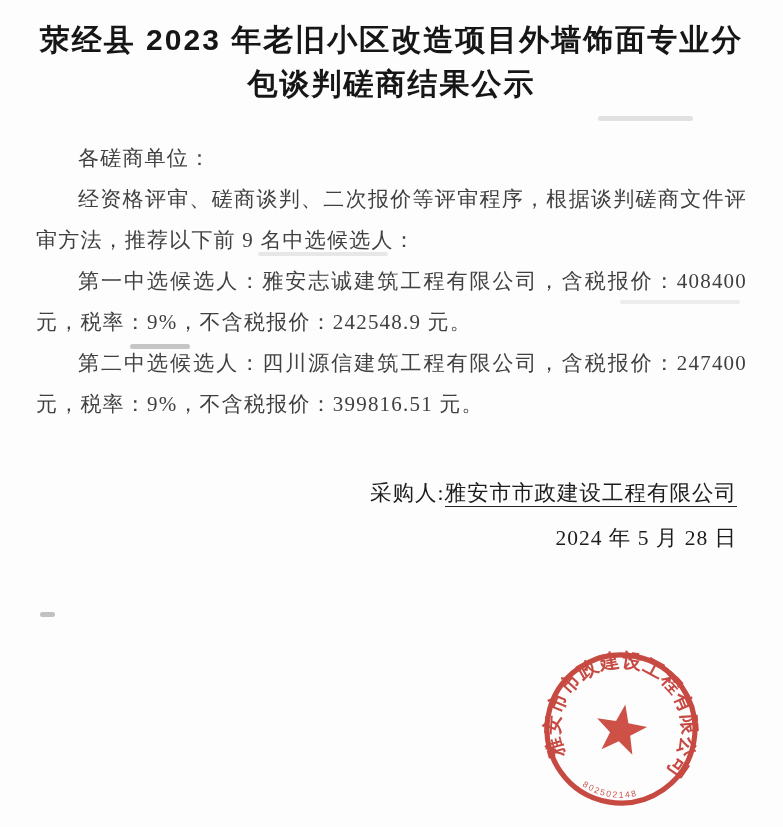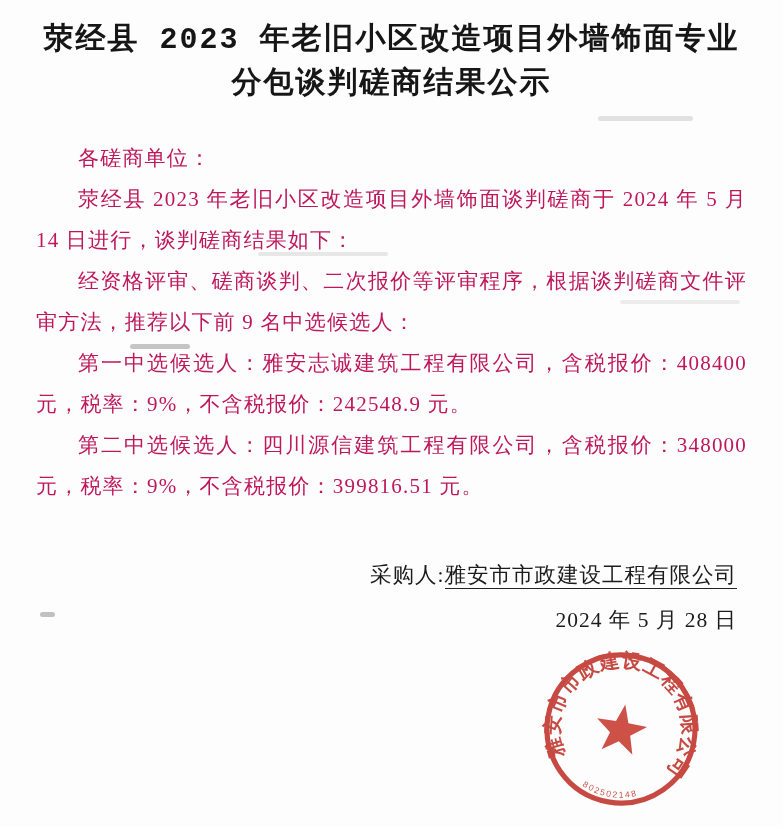--- a/index.html
+++ b/index.html
@@ -8,35 +8,35 @@
     background: #fdfdfd;
     position: relative;
     overflow: hidden;
     font-family: "Liberation Serif", "DejaVu Serif", serif;
   }
   .page { position: absolute; inset: 0; }
 
   .doc-title {
     margin: 18px 28px 0;
     text-align: center;
-    font-family: Liberation Mono, monospace;
+    font-family: Liberation Sans, sans-serif;
     font-weight: bold;
     font-size: 30px;
     line-height: 44px;
     letter-spacing: 2px;
     color: #161616;
   }
 
   .doc-body {
     margin: 32px 36px 0;
     font-size: 21px;
     line-height: 41px;
     letter-spacing: 1.2px;
     text-align: justify;
-    color: #be185d;
+    color: #404040;
   }
   .doc-body .salutation { text-indent: 0; }
   .doc-body .para { text-indent: 2em; margin: 0; }
 
   .signature-block {
     margin-top: 48px;
     font-size: 21.5px;
     line-height: 41px;
     letter-spacing: 1px;
     color: #1c1c1c;
@@ -86,24 +86,23 @@
 </style>
 </head>
 <body>
 
 <div class="page">
 
   <div class="doc-title">荥经县 2023 年老旧小区改造项目外墙饰面专业分包谈判磋商结果公示</div>
 
   <div class="doc-body">
     <p class="para salutation">各磋商单位：</p>
-    <p class="para">荥经县 2023 年老旧小区改造项目外墙饰面谈判磋商于 2024 年 5 月 14 日进行，谈判磋商结果如下：</p>
     <p class="para">经资格评审、磋商谈判、二次报价等评审程序，根据谈判磋商文件评审方法，推荐以下前 9 名中选候选人：</p>
     <p class="para">第一中选候选人：雅安志诚建筑工程有限公司，含税报价：408400 元，税率：9%，不含税报价：242548.9 元。</p>
-    <p class="para">第二中选候选人：四川源信建筑工程有限公司，含税报价：348000 元，税率：9%，不含税报价：399816.51 元。</p>
+    <p class="para">第二中选候选人：四川源信建筑工程有限公司，含税报价：247400 元，税率：9%，不含税报价：399816.51 元。</p>
   </div>
 
   <div class="signature-block">
     <div class="sig-line">
       <span>采购人:</span><span class="purchaser-name">雅安市市政建设工程有限公司</span>
     </div>
     <div class="sig-line date-line">2024 年 5 月 28 日</div>
   </div>
 
   <svg class="seal" viewBox="0 0 200 200" xmlns="http://www.w3.org/2000/svg">

